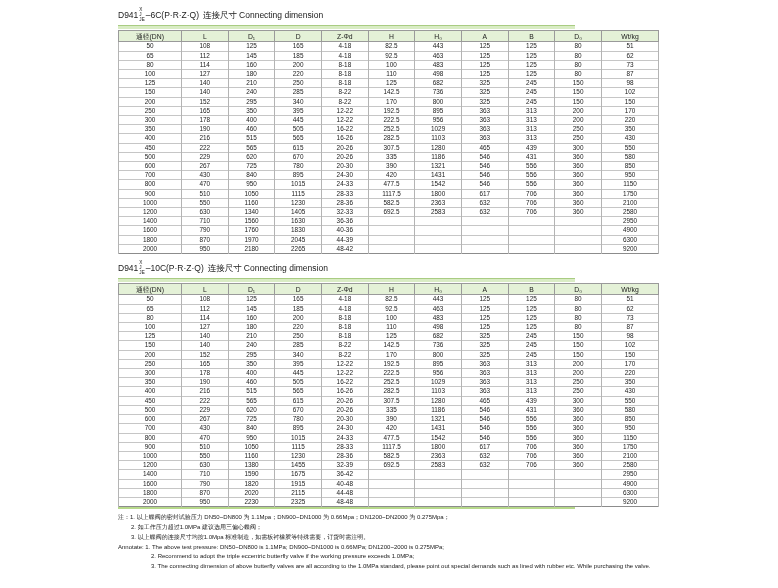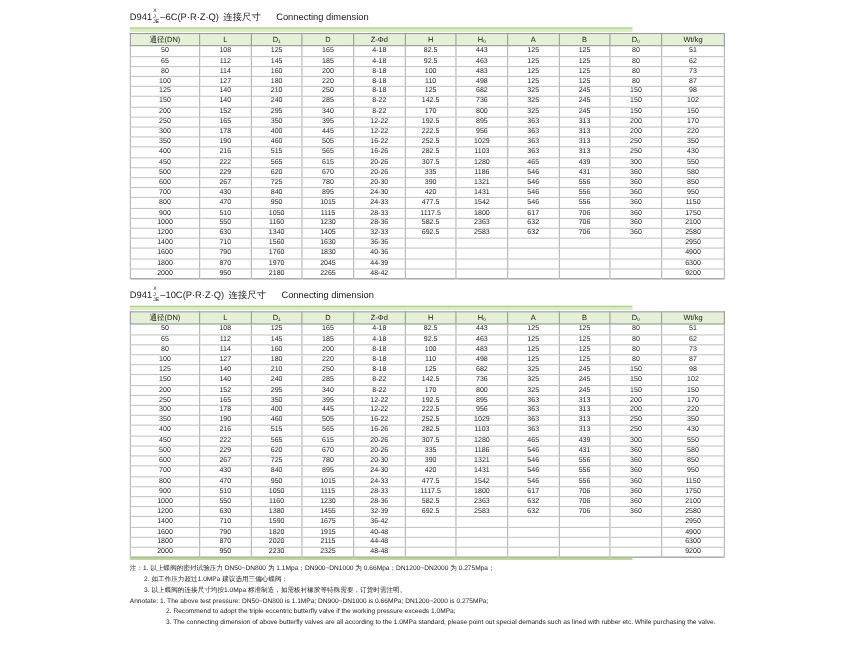--- a/index.html
+++ b/index.html
@@ -5,21 +5,21 @@
   html,body{margin:0;padding:0;}
   body{
     width:778px;height:588px;overflow:hidden;background:#ffffff;
     font-family:"Liberation Sans","DejaVu Sans",sans-serif;color:#1a1a1a;
     position:relative;
   }
   .sheet{position:absolute;left:118px;top:6px;width:457px;}
   .title{display:flex;align-items:center;font-size:8.5px;line-height:9px;margin:2px 0 3px 0;white-space:nowrap;}
   .title .stack{display:inline-flex;flex-direction:column;align-items:flex-start;font-size:4.6px;line-height:4.8px;margin:0 1px;}
   .title .cn{font-weight:normal;margin-left:4px;}
-  .title .en{margin-left:14px;}
+  .title .en{margin-left:2px;}
   .topbar{height:3px;background:#d9ecc4;border-top:1px solid #a9cc82;margin-bottom:1px;}
   .bottombar{height:2px;background:#b7d98b;margin-top:0px;}
   table{border-collapse:collapse;width:541px;table-layout:fixed;border:1px solid #8c8c8c;}
   thead th{
     background:#e4f1d7;font-weight:normal;font-size:6.8px;line-height:9px;height:10px;
     border:1px solid #9a9a9a;padding:0;text-align:center;
   }
   tbody td{
     font-size:6.4px;line-height:8.2px;height:8.2px;padding:0;text-align:center;
     border-left:1px solid #b4b4b4;border-right:1px solid #b4b4b4;border-top:1px solid #c6c6c6;

